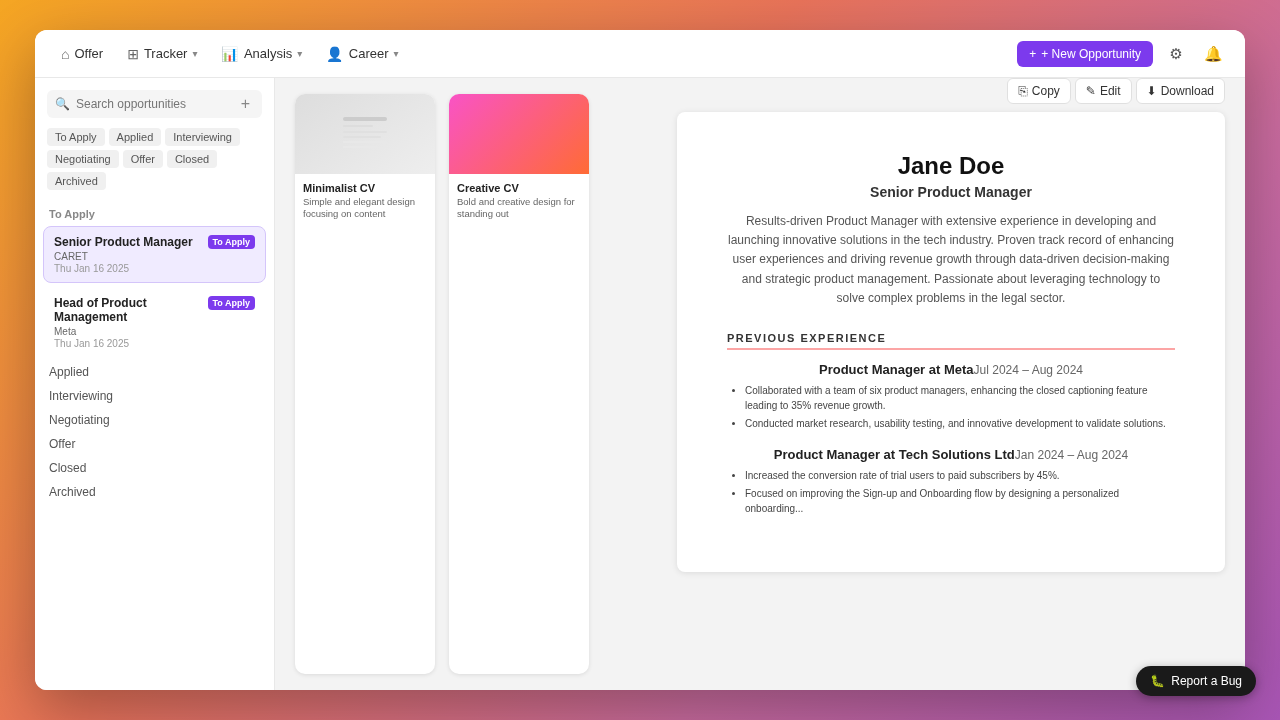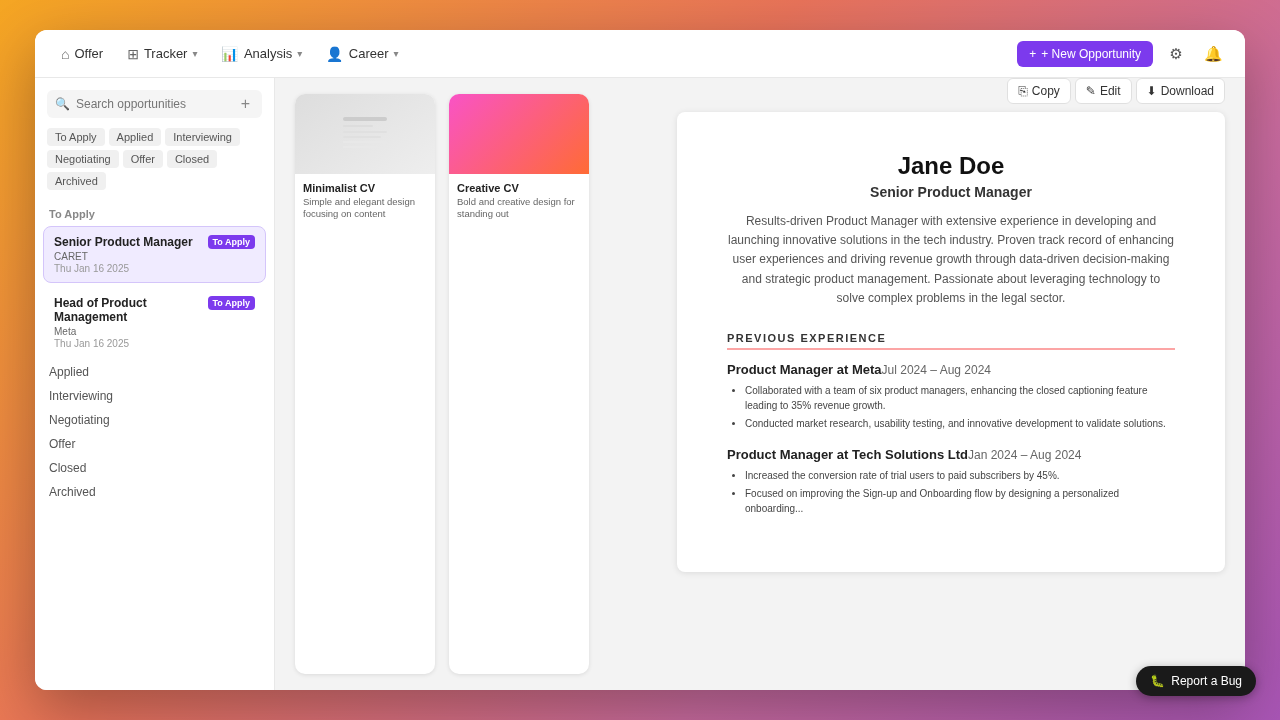--- a/index.html
+++ b/index.html
@@ -306,21 +306,21 @@
       text-transform: uppercase;
       border-bottom: 2px solid #fca5a5;
       padding-bottom: 4px;
       margin-bottom: 12px;
     }
     .experience-item {
       margin-bottom: 16px;
     }
     .exp-header {
       display: flex;
-      justify-content: flex-start;
+      justify-content: center;
       align-items: baseline;
       margin-bottom: 6px;
     }
     .exp-title {
       font-size: 13px;
       font-weight: 700;
       color: #222;
     }
     .exp-date {
       font-size: 12px;

